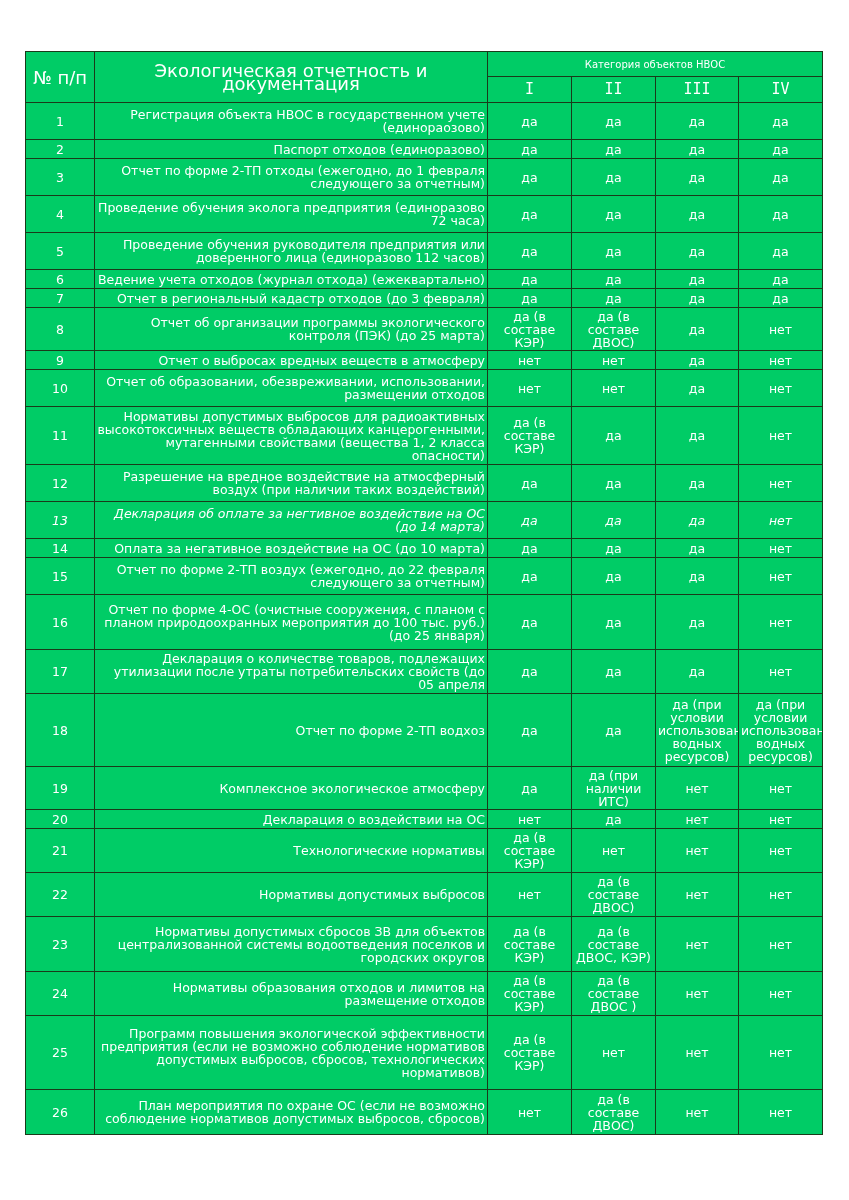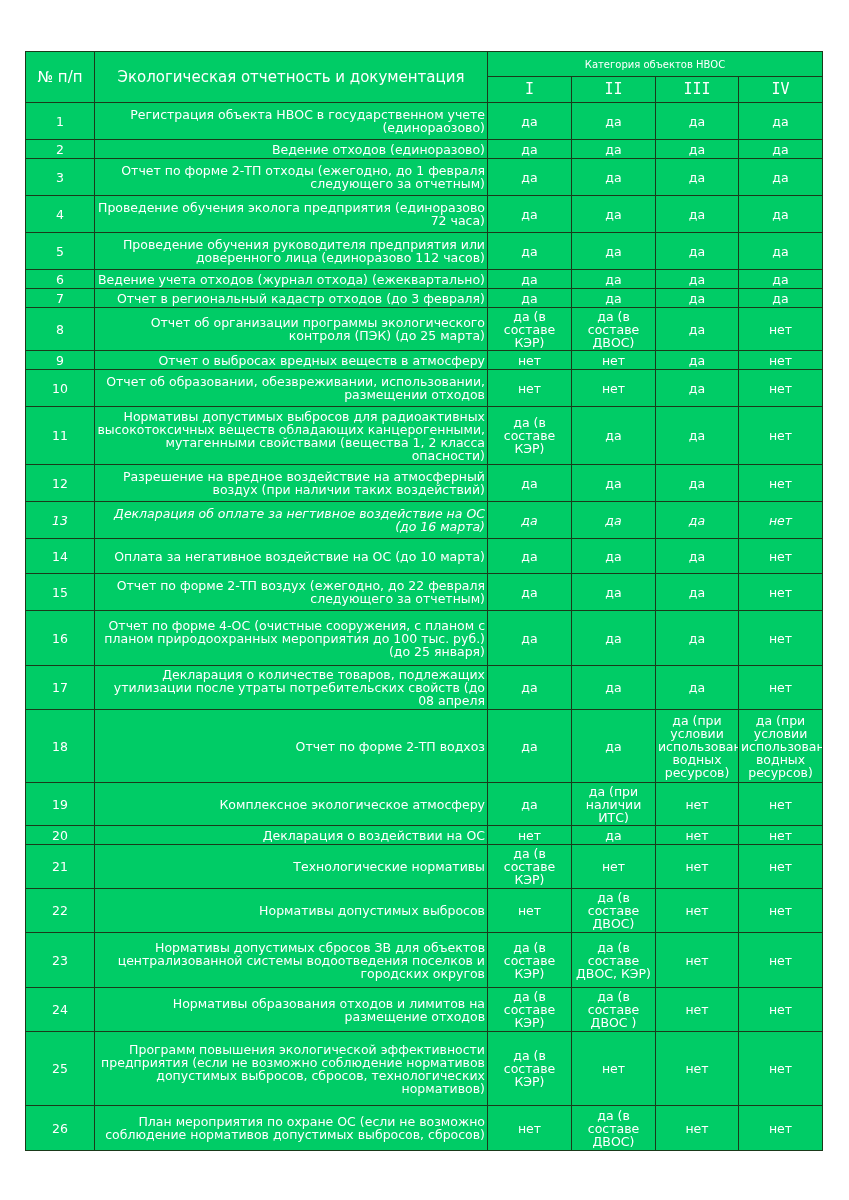--- a/index.html
+++ b/index.html
@@ -16,21 +16,21 @@
     line-height: 13px;
     border: 1.5px solid #555555;
   }
   table.eco td, table.eco th {
     border: 1px solid #1a3a1a;
     padding: 0 2px;
     font-weight: normal;
     vertical-align: middle;
     overflow: hidden;
   }
-  th.h-num, th.h-doc { font-size: 15px; text-align: center; }
+  th.h-num, th.h-doc { font-size: 18px; text-align: center; }
   th.h-cat { font-size: 10px; text-align: center; height: 24px; }
   th.h-roman { font-size: 15px; text-align: center; height: 25px; font-family: "DejaVu Sans Mono", monospace; }
   td.num { text-align: center; font-size: 12.5px; }
   td.doc { text-align: right; padding-left: 2px; }
   td.val { text-align: center; }
 </style>
 </head>
 <body>
 
 <div class="page">
@@ -60,21 +60,21 @@
         <tr style="height: 37px;">
           <td class="num">1</td>
           <td class="doc">Регистрация объекта НВОС в государственном учете (единораозово)</td>
           <td class="val">да</td>
           <td class="val">да</td>
           <td class="val">да</td>
           <td class="val">да</td>
         </tr>
         <tr style="height: 19px;">
           <td class="num">2</td>
-          <td class="doc">Ведение отходов (единоразово)</td>
+          <td class="doc">Паспорт отходов (единоразово)</td>
           <td class="val">да</td>
           <td class="val">да</td>
           <td class="val">да</td>
           <td class="val">да</td>
         </tr>
         <tr style="height: 37px;">
           <td class="num">3</td>
           <td class="doc">Отчет по форме 2-ТП отходы (ежегодно, до 1 февраля следующего за отчетным)</td>
           <td class="val">да</td>
           <td class="val">да</td>
@@ -148,27 +148,27 @@
         <tr style="height: 37px;">
           <td class="num">12</td>
           <td class="doc">Разрешение на вредное воздействие на атмосферный воздух (при наличии таких воздействий)</td>
           <td class="val">да</td>
           <td class="val">да</td>
           <td class="val">да</td>
           <td class="val">нет</td>
         </tr>
         <tr style="height: 37px; font-style: italic;">
           <td class="num">13</td>
-          <td class="doc">Декларация об оплате за негтивное воздействие на ОС (до 16 марта)</td>
-          <td class="val">да</td>
-          <td class="val">да</td>
-          <td class="val">да</td>
-          <td class="val">нет</td>
-        </tr>
-        <tr style="height: 35px;">
+          <td class="doc">Декларация об оплате за негтивное воздействие на ОС (до 14 марта)</td>
+          <td class="val">да</td>
+          <td class="val">да</td>
+          <td class="val">да</td>
+          <td class="val">нет</td>
+        </tr>
+        <tr style="height: 19px;">
           <td class="num">14</td>
           <td class="doc">Оплата за негативное воздействие на ОС (до 10 марта)</td>
           <td class="val">да</td>
           <td class="val">да</td>
           <td class="val">да</td>
           <td class="val">нет</td>
         </tr>
         <tr style="height: 37px;">
           <td class="num">15</td>
           <td class="doc">Отчет по форме 2-ТП воздух (ежегодно, до 22 февраля следующего за отчетным)</td>
@@ -180,21 +180,21 @@
         <tr style="height: 55px;">
           <td class="num">16</td>
           <td class="doc">Отчет по форме 4-ОС (очистные сооружения, с планом с планом природоохранных мероприятия до 100 тыс. руб.) (до 25 января)</td>
           <td class="val">да</td>
           <td class="val">да</td>
           <td class="val">да</td>
           <td class="val">нет</td>
         </tr>
         <tr style="height: 44px;">
           <td class="num">17</td>
-          <td class="doc">Декларация о количестве товаров, подлежащих утилизации после утраты потребительских свойств (до 08 апреля</td>
+          <td class="doc">Декларация о количестве товаров, подлежащих утилизации после утраты потребительских свойств (до 05 апреля</td>
           <td class="val">да</td>
           <td class="val">да</td>
           <td class="val">да</td>
           <td class="val">нет</td>
         </tr>
         <tr style="height: 73px;">
           <td class="num">18</td>
           <td class="doc">Отчет по форме 2-ТП водхоз</td>
           <td class="val">да</td>
           <td class="val">да</td>

